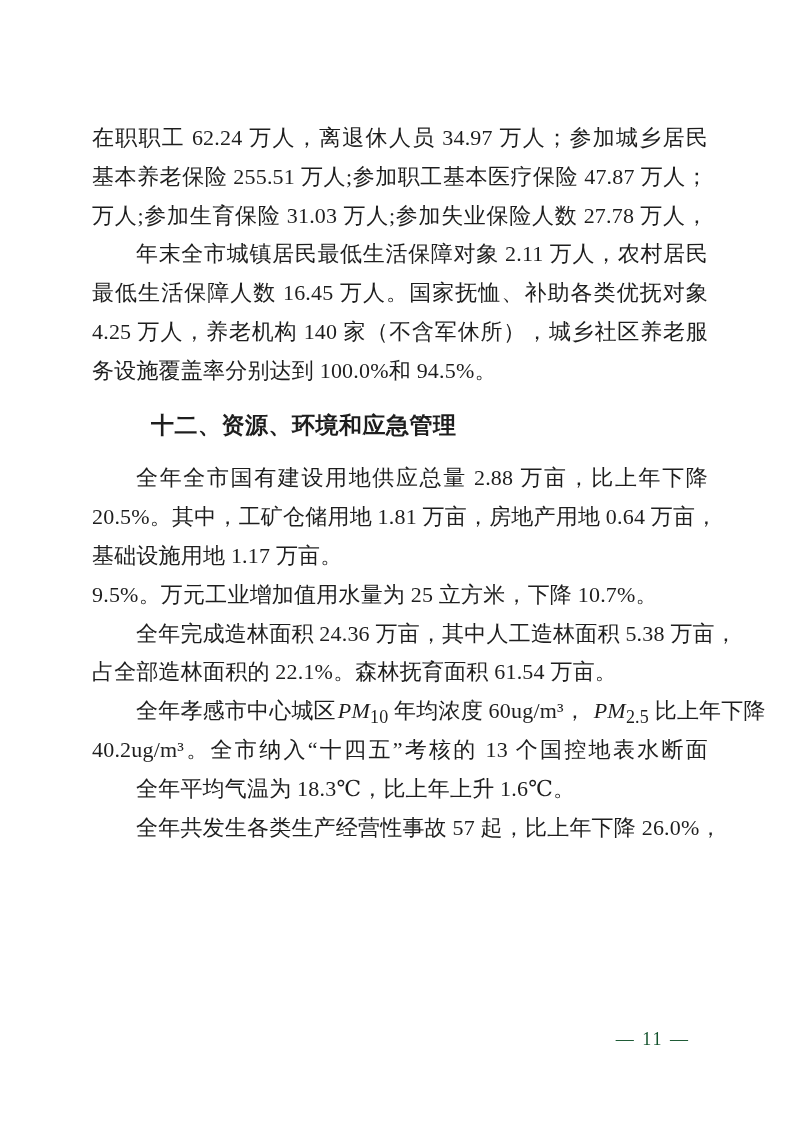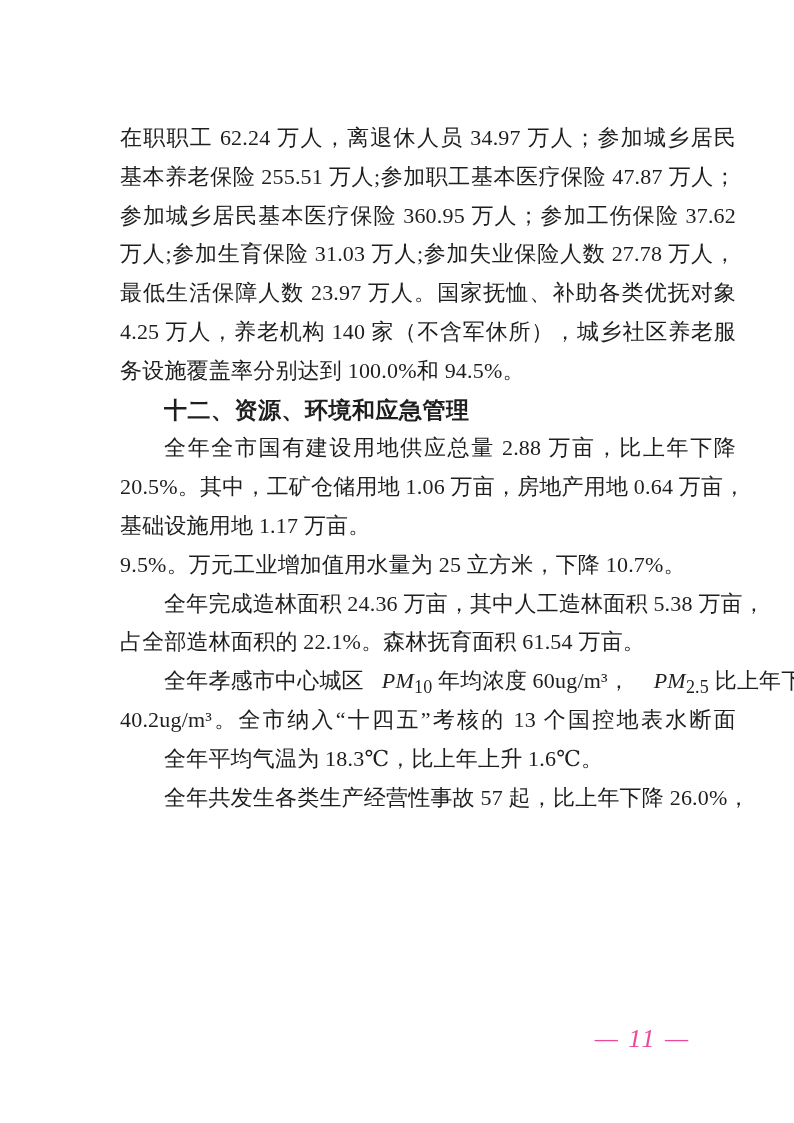--- a/index.html
+++ b/index.html
@@ -8,21 +8,21 @@
     position: relative;
     width: 794px;
     height: 1123px;
     background: #ffffff;
     overflow: hidden;
     font-family: "Liberation Serif", "DejaVu Serif", serif;
     color: #1e1e1e;
   }
   .doc-body {
     position: absolute;
-    left: 120px;
+    left: 92px;
     top: 119px;
     width: 616px;
   }
   .line {
     height: 38.8px;
     line-height: 38.8px;
     font-size: 22px;
     white-space: nowrap;
     letter-spacing: 0.2px;
   }
@@ -43,63 +43,62 @@
     font-weight: 700;
     font-size: 23px;
     letter-spacing: 0.5px;
     text-indent: 44px;
     text-align: left;
     text-align-last: left;
   }
   .pm {
     font-style: italic;
     font-family: "Liberation Serif", "DejaVu Serif", serif;
-    margin-left: 18px;
+    margin-left: 2px;
   }
   .pmsub {
     font-size: 18px;
     vertical-align: -5px;
     line-height: 0;
   }
   .footer {
     position: absolute;
     top: 1027px;
     right: 104px;
-    font-size: 26px;
+    font-size: 18px;
     line-height: 24px;
     letter-spacing: 2px;
-    color: #ec4899;
+    color: #14532d;
     white-space: nowrap;
-    font-style: italic;
   }
 </style>
 </head>
 <body>
 
 <div class="page">
   <main class="doc-body">
 
     <section>
       <div class="line full">在职职工 62.24 万人，离退休人员 34.97 万人；参加城乡居民</div>
       <div class="line full">基本养老保险 255.51 万人;参加职工基本医疗保险 47.87 万人；</div>
-      <div class="line full">参加城乡居民基本医疗保险 360.95 万人；参加工伤保险 37.62</div>
       <div class="line full">万人;参加生育保险 31.03 万人;参加失业保险人数 27.78 万人，</div>
     </section>
 
     <section>
-      <div class="line full">最低生活保障人数 23.97 万人。国家抚恤、补助各类优抚对象</div>
+      <div class="line full ind">年末全市城镇居民最低生活保障对象 2.11 万人，农村居民</div>
+      <div class="line full">最低生活保障人数 16.45 万人。国家抚恤、补助各类优抚对象</div>
       <div class="line full">4.25 万人，养老机构 140 家（不含军休所），城乡社区养老服</div>
       <div class="line end">务设施覆盖率分别达到 100.0%和 94.5%。</div>
     </section>
 
-    <h2 class="line heading" style="margin:0; font-weight:700;">十二、资源、环境和应急管理</h2>
+    <h2 class="line heading" style="margin:15px; font-weight:700;">十二、资源、环境和应急管理</h2>
 
     <section>
       <div class="line full ind">全年全市国有建设用地供应总量 2.88 万亩，比上年下降</div>
-      <div class="line full">20.5%。其中，工矿仓储用地 1.06 万亩，房地产用地 0.64 万亩，</div>
+      <div class="line full">20.5%。其中，工矿仓储用地 1.81 万亩，房地产用地 0.64 万亩，</div>
       <div class="line end">基础设施用地 1.17 万亩。</div>
     </section>
 
     <section>
       <div class="line end">9.5%。万元工业增加值用水量为 25 立方米，下降 10.7%。</div>
     </section>
 
     <section>
       <div class="line full ind">全年完成造林面积 24.36 万亩，其中人工造林面积 5.38 万亩，</div>
       <div class="line end">占全部造林面积的 22.1%。森林抚育面积 61.54 万亩。</div>

